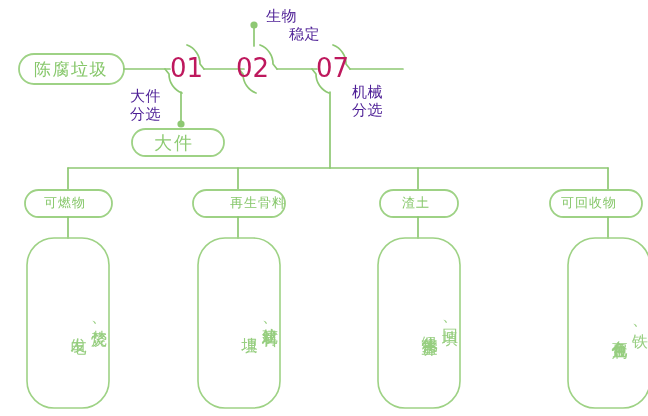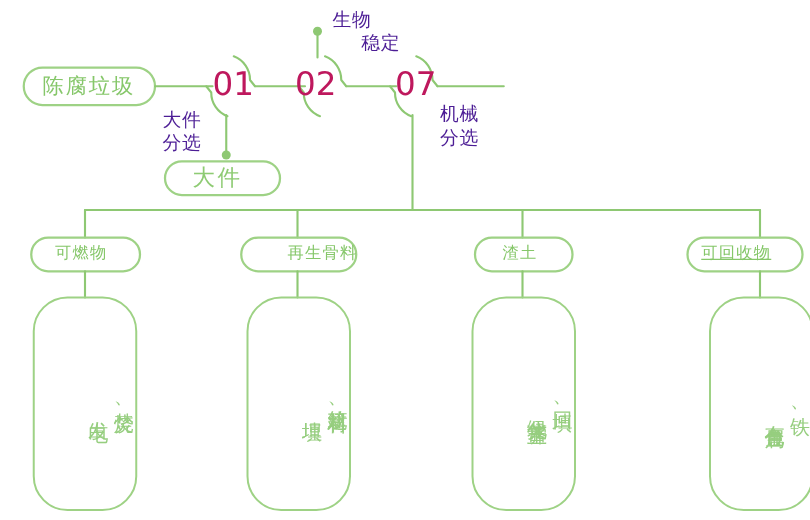--- a/index.html
+++ b/index.html
@@ -160,21 +160,21 @@
   <div class="lbl lbl-dark" style="left:266px; top:26px;margin-left:23px;">稳定</div>
 
   <div class="lbl lbl-dark" style="left:352px; top:84px;font-family:Liberation Serif, serif;">机械</div>
   <div class="lbl lbl-dark" style="left:352px; top:102px;">分选</div>
 
   <div class="big-pill-text" style="left:154px; top:134px;">大件</div>
 
   <div class="pill-text" style="left:44px; top:196px;">可燃物</div>
   <div class="pill-text" style="left:206px; top:196px;margin-left:24px;">再生骨料</div>
   <div class="pill-text" style="left:402px; top:196px;text-align:right;">渣土</div>
-  <div class="pill-text" style="left:561px; top:196px;text-decoration:underline;">可回收物</div>
+  <div class="pill-text" style="left:561px; top:196px;">可回收物</div>
 
   <div class="vbox-text" style="left:27px; top:256px; width:82px; height:140px;">焚烧、
 发电</div>
   <div class="vbox-text" style="left:198px; top:250px; width:82px; height:150px;">建筑材料、
 填埋</div>
   <div class="vbox-text" style="left:378px; top:250px; width:82px; height:150px;">回填、
 绿化营养土</div>
   <div class="vbox-text" style="left:568px; top:265px; width:82px; height:130px;">铁、
 有色金属</div>
 

